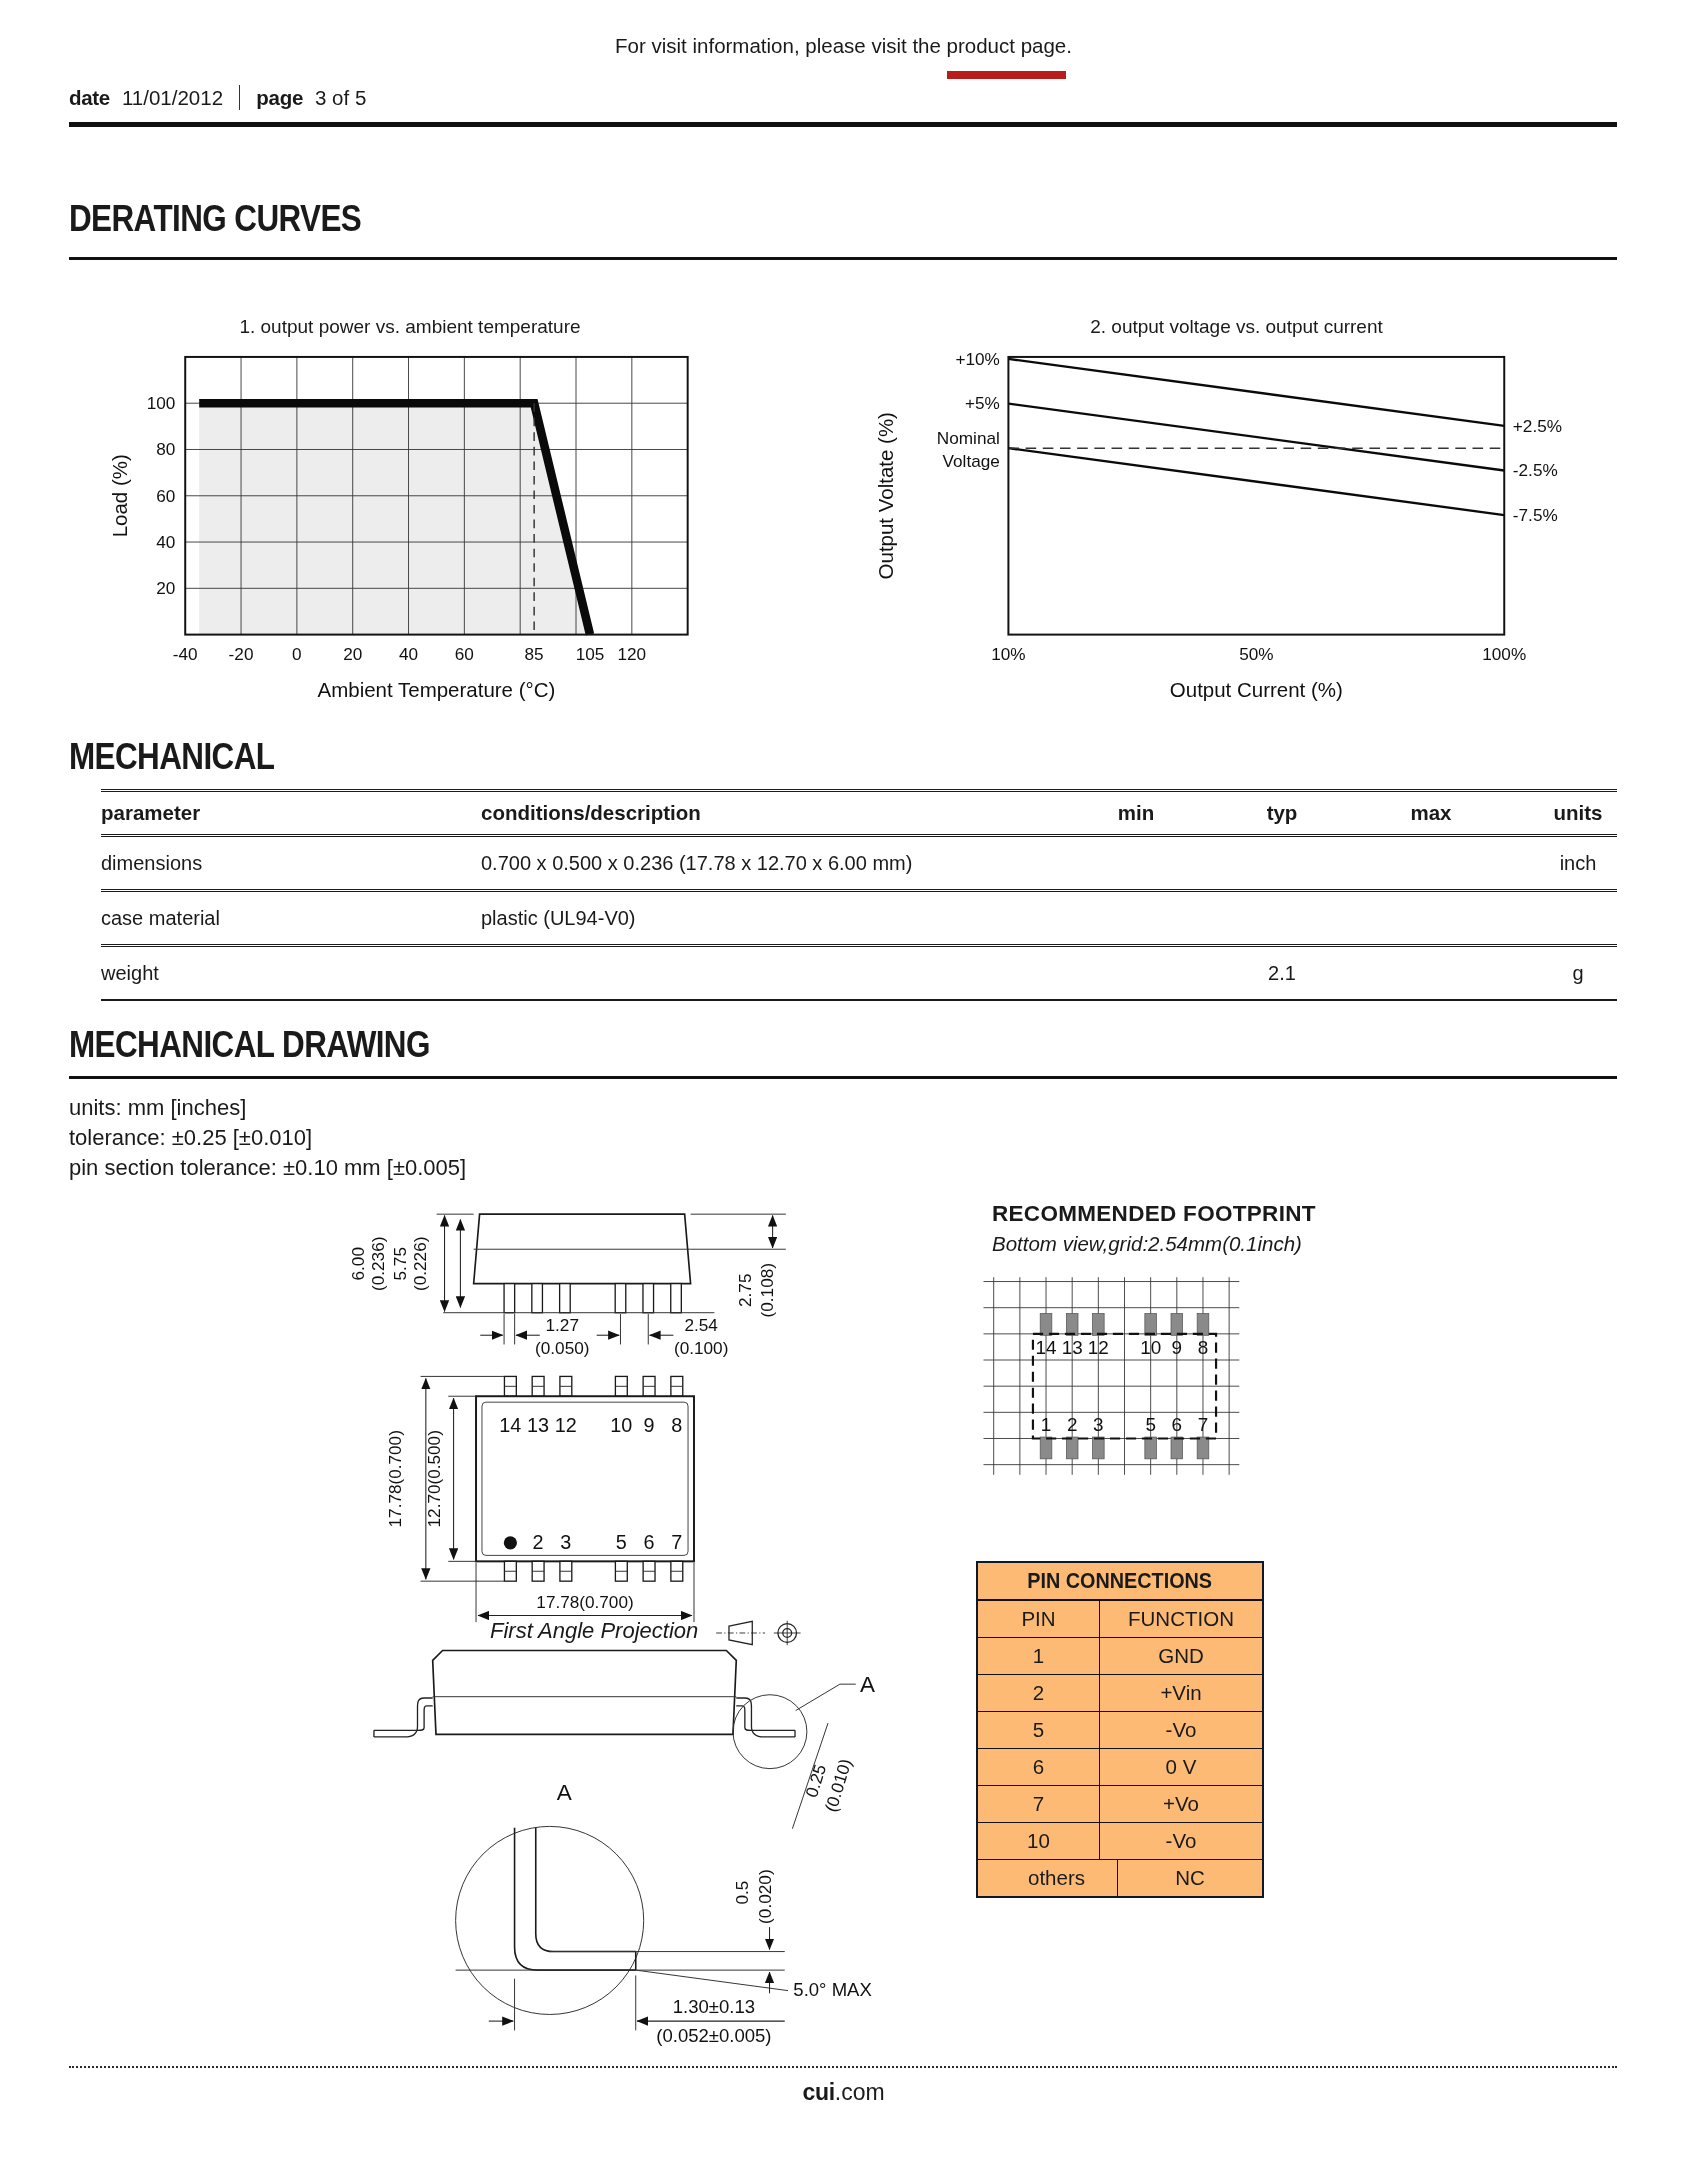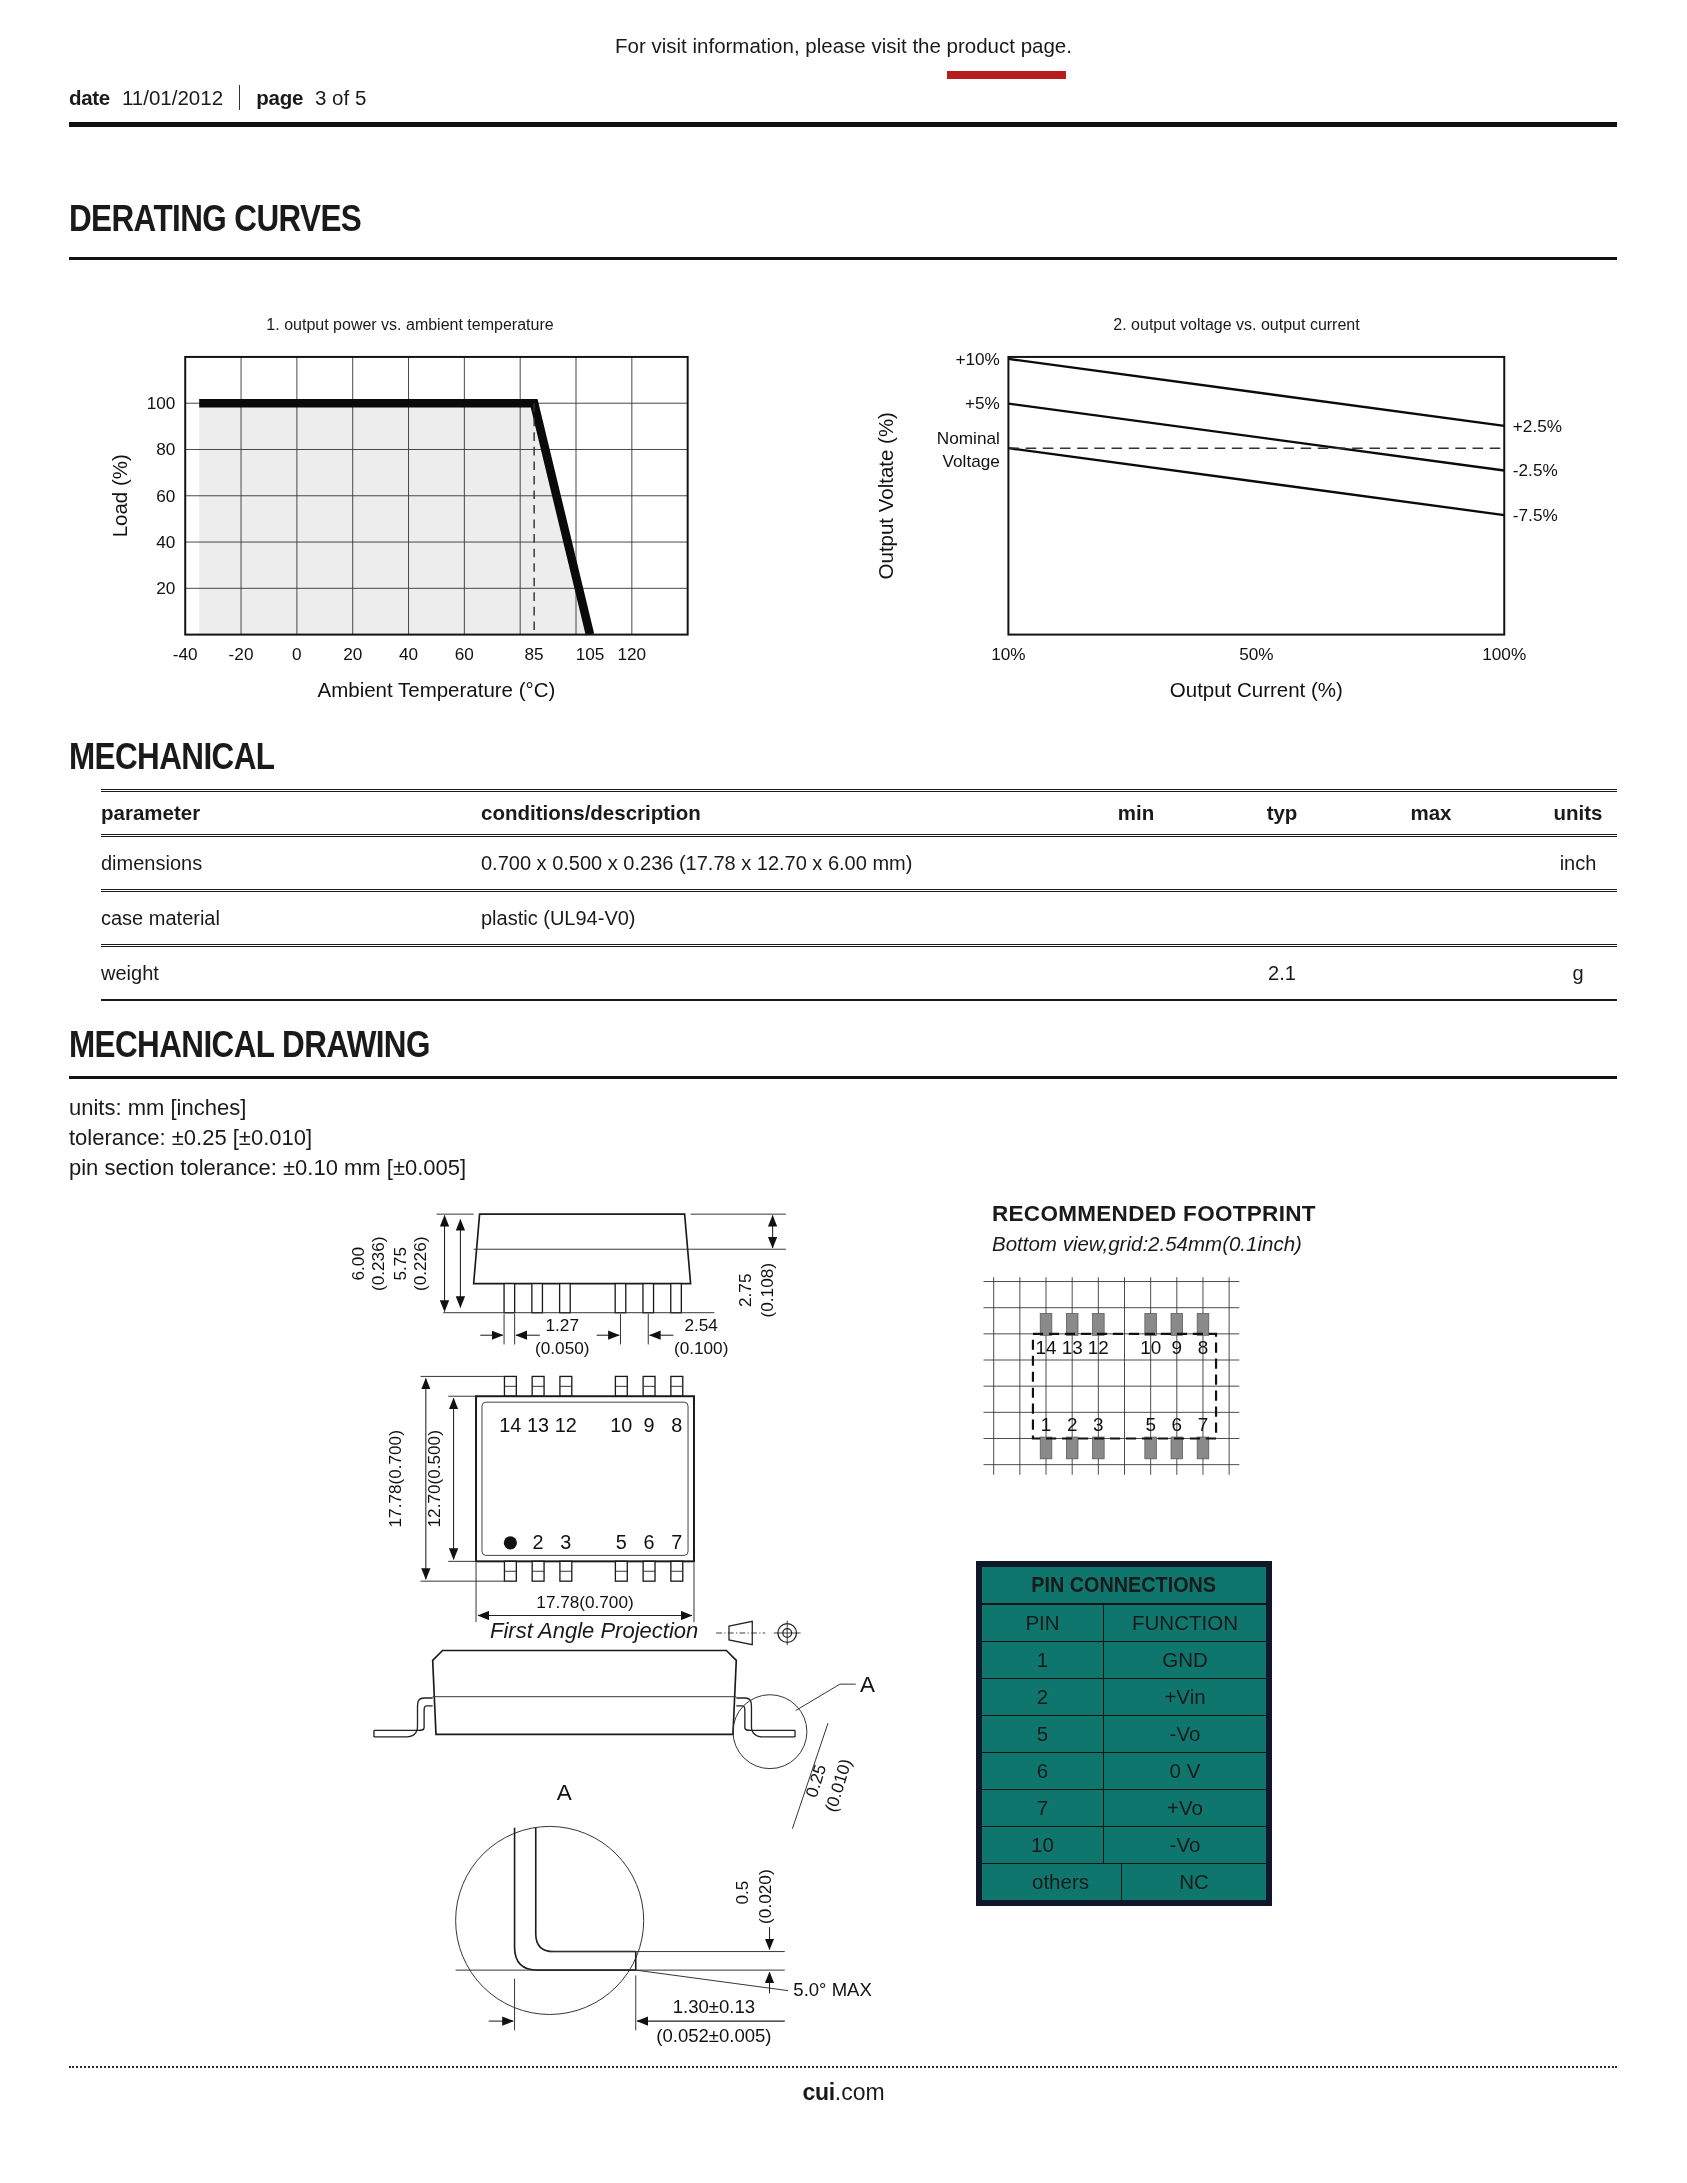--- a/index.html
+++ b/index.html
@@ -11,21 +11,21 @@
   .hdr-row{position:absolute;top:85px;left:69px;width:1548px;display:flex;justify-content:space-between;align-items:center;font-size:20.5px;}
   .hdr-grp{display:flex;align-items:center;gap:12px;white-space:nowrap;}
   .hdr-sep{display:inline-block;width:1.3px;height:25px;background:#333;margin:0 4px;}
   .b{font-weight:700;letter-spacing:-0.3px;}
   .hdr-rule{position:absolute;top:122px;left:69px;width:1548px;height:5.3px;background:#111;}
   
   .sec-head{position:absolute;font-size:37px;white-space:nowrap;}
   .cond{display:inline-block;font-weight:800;transform:scaleX(.85);transform-origin:0 50%;letter-spacing:-0.7px;}
   .cond2{display:inline-block;font-weight:800;transform:scaleX(.9);letter-spacing:0;}
   .sec-rule{position:absolute;height:3.3px;background:#111;left:69px;width:1548px;}
-  .chart-title{position:absolute;font-size:16px;text-align:center;}
+  .chart-title{position:absolute;font-size:19px;text-align:center;}
   
   svg{position:absolute;overflow:visible;}
   svg text{font-family:"Liberation Sans",sans-serif;fill:#111;}
   .tick{font-size:26px;}
   .alab{font-size:31px;}
   .dim{font-size:26px;}
   .pinlab{font-size:30px;}
   .fpnum{font-size:26px;}
   .reflab{font-size:34px;}
   .body{fill:#fff;stroke:#1a1a1a;stroke-width:2.5;}
@@ -45,21 +45,21 @@
   .mt-row .cc{text-align:center;}
   
   .notes{position:absolute;font-size:22px;line-height:30px;}
   
   .fp-title{font-size:22.5px;font-weight:700;letter-spacing:0.3px;}
   .fp-sub{font-size:20.5px;font-style:italic;margin-top:5.3px;}
   
   .proj{position:absolute;display:flex;align-items:flex-start;gap:17px;font-size:22px;font-style:italic;}
   .proj svg{position:static;}
   
-  .pintable{position:absolute;border:6px solid #0f172a;background:#0f766e;}
+  .pintable{position:absolute;border:2px solid #0f172a;background:#fdba74;}
   .pt-title{height:36px;line-height:36px;text-align:center;font-size:22px;border-bottom:2px solid #111;}
   .pt-row{display:grid;grid-template-columns:122px 1fr;height:36px;line-height:36px;text-align:center;font-size:20.5px;border-bottom:1.3px solid #111;}
   .pt-row>div:first-child{border-right:1.3px solid #111;}
   .pt-lastrow{border-bottom:none;padding-left:18px;}
   
   .foot-rule{position:absolute;left:69px;top:2066px;width:1548px;border-top:2.6px dotted #2a2a2a;}
   .foot-text{position:absolute;top:2079px;left:0;width:1687px;text-align:center;font-size:23px;}
 </style>
 </head>
 <body>

